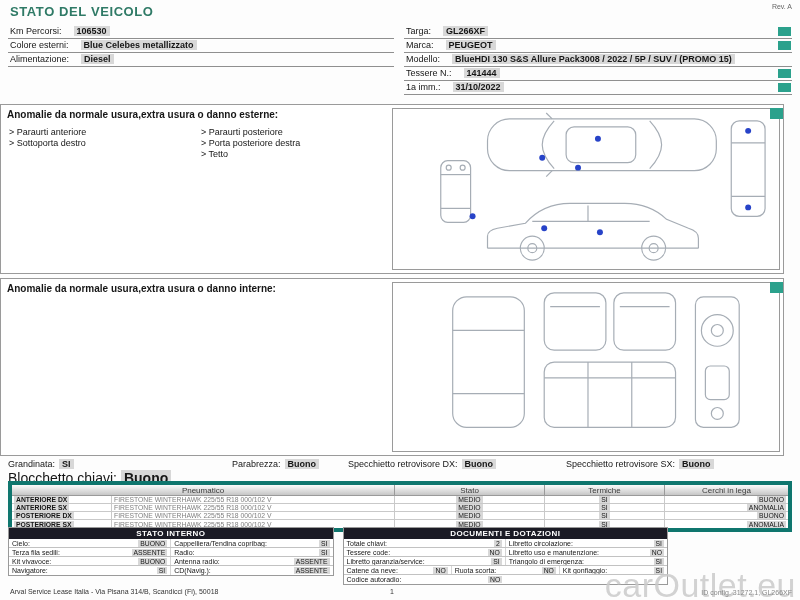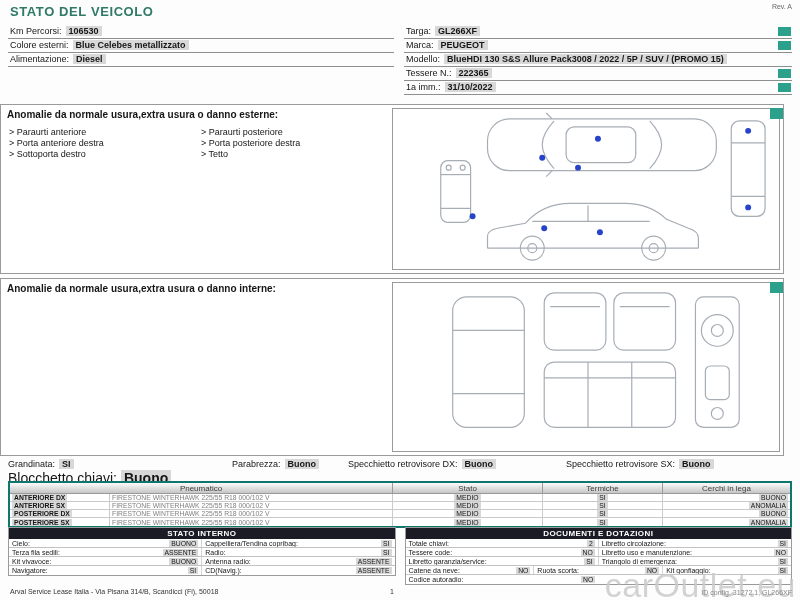--- a/index.html
+++ b/index.html
@@ -7,21 +7,21 @@
   .page { position:relative; width:800px; height:600px; background:#fdfdfd;
           font-family:"Liberation Sans", sans-serif; color:#161616; overflow:hidden; }
 
   
   .title { position:absolute; left:10px; top:4px; font-size:13px; font-weight:bold;
            color:#2f7a66; letter-spacing:.6px; }
   .rev { position:absolute; right:8px; top:3px; font-size:7px; color:#666; }
 
   .info-left  { position:absolute; left:8px;  top:25px; width:386px; }
   .info-right { position:absolute; left:404px; top:25px; width:388px; }
-  .irow { display:flex; align-items:center; gap:4px; border-bottom:1px solid #8f8f8f;
+  .irow { display:flex; align-items:center; gap:12px; border-bottom:1px solid #8f8f8f;
           padding:1px 1px 2px 2px; font-size:9px; min-height:12px; }
   .irow .lab { white-space:nowrap; }
   .irow .val { font-weight:bold; background:#d8d8d8; padding:0 3px; }
   .irow .mark { margin-left:auto; flex:0 0 13px; height:9px; background:#2ba18c; align-self:center; }
 
   
   .sec { position:absolute; left:0; width:784px; border:1px solid #9a9a9a; background:#fff; }
   .sec-ext { top:104px; height:170px; }
   .sec-int { top:278px; height:178px; }
   .sec-title { font-size:10px; font-weight:bold; padding:4px 0 0 6px; }
@@ -34,39 +34,39 @@
                  background:#2ba18c; z-index:3; }
 
   
   .cond  { position:absolute; left:8px; top:459px; width:784px; display:flex; font-size:9px; }
   .cond .pair, .cond2 .pair { display:flex; gap:4px; align-items:flex-start; }
   .cond .w1 { width:224px; } .cond .w2 { width:116px; } .cond .w3 { width:218px; }
   .cond2 { position:absolute; left:8px; top:470px; font-size:14px; display:flex; }
   .gv { font-weight:bold; background:#d8d8d8; padding:0 3px; }
 
   
-  .tyres { position:absolute; left:8px; top:481px; width:784px; border:2px solid #0f766e;
+  .tyres { position:absolute; left:8px; top:481px; width:784px; border:4px solid #0f766e;
            background:#fff; }
   .t-head { display:flex; height:11px; background:linear-gradient(#fbfbfb,#c6c6c6);
             border-bottom:1px solid #9a9a9a; color:#3a3a3a; font-size:8px; }
   .t-head > div { display:flex; align-items:center; justify-content:center; border-right:1px solid #9a9a9a; }
   .c12 { width:383px; } .c1 { width:100px; } .c2 { width:283px; }
   .c3 { width:150px; } .c4 { width:120px;text-align:right; } .c5 { flex:1; border-right:none !important; }
   .t-row { display:flex; height:8px; border-bottom:1px solid #c9c9c9; align-items:center; }
   .t-row:last-child { border-bottom:none; }
   .t-row > div { height:100%; display:flex; align-items:center; border-right:1px solid #c9c9c9;
                  padding:0 2px; font-size:6.8px; overflow:hidden; }
   .t-row .c2 { color:#808080; }
   .t-row .c3, .t-row .c4 { justify-content:center; }
   .t-row .c5 { justify-content:flex-end; }
   .sval { background:#d8d8d8; padding:0 2px; line-height:7px; font-size:6.8px; }
   .t-row .c1 .sval { font-weight:bold; }
 
   
-  .btables { position:absolute; left:8px; top:527px; width:784px; display:flex; gap:9px; }
+  .btables { position:absolute; left:8px; top:527px; width:660px; display:flex; gap:9px; }
   .btable { flex:1; border:1px solid #9a9a9a; background:#fff; align-self:flex-start; }
   .bt-head { height:11px; background:#1b1b25; color:#fff; font-size:8px; font-weight:bold;
              display:flex; align-items:center; justify-content:center; letter-spacing:.4px; }
   .bt-row { display:flex; height:9px; border-bottom:1px solid #c2c2c2; font-size:7px; }
   .bt-row:last-child { border-bottom:none; }
   .bt-cell { flex:1; display:flex; justify-content:space-between; align-items:center; padding:0 3px; overflow:hidden; }
   .bt-cell + .bt-cell { border-left:1px solid #d5d5d5; }
   .bt-cell .sval { font-size:6.8px; }
   .bt-cell.half { flex:0 0 50%; }
 
@@ -110,36 +110,35 @@
       <span class="lab">Marca:</span>
       <span class="val">PEUGEOT</span>
       <span class="mark"></span>
     </div>
     <div class="irow">
       <span class="lab">Modello:</span>
       <span class="val">BlueHDI 130 S&amp;S Allure Pack3008 / 2022 / 5P / SUV / (PROMO 15)</span>
     </div>
     <div class="irow">
       <span class="lab">Tessere N.:</span>
-      <span class="val">222365</span>
+      <span class="val">141444</span>
       <span class="mark"></span>
     </div>
     <div class="irow">
       <span class="lab">1a imm.:</span>
       <span class="val">31/10/2022</span>
       <span class="mark"></span>
     </div>
   </div>
 
   <div class="sec sec-ext">
     <div class="sec-title">Anomalie da normale usura,extra usura o danno esterne:</div>
     <div class="damage-cols">
       <div class="col">
         <div>&gt; Paraurti anteriore</div>
-        <div>&gt; Porta anteriore destra</div>
         <div>&gt; Sottoporta destro</div>
       </div>
       <div class="col">
         <div>&gt; Paraurti posteriore</div>
         <div>&gt; Porta posteriore destra</div>
         <div>&gt; Tetto</div>
       </div>
     </div>
     <div class="diagram">
       <svg viewBox="0 0 388 161" preserveAspectRatio="none">

